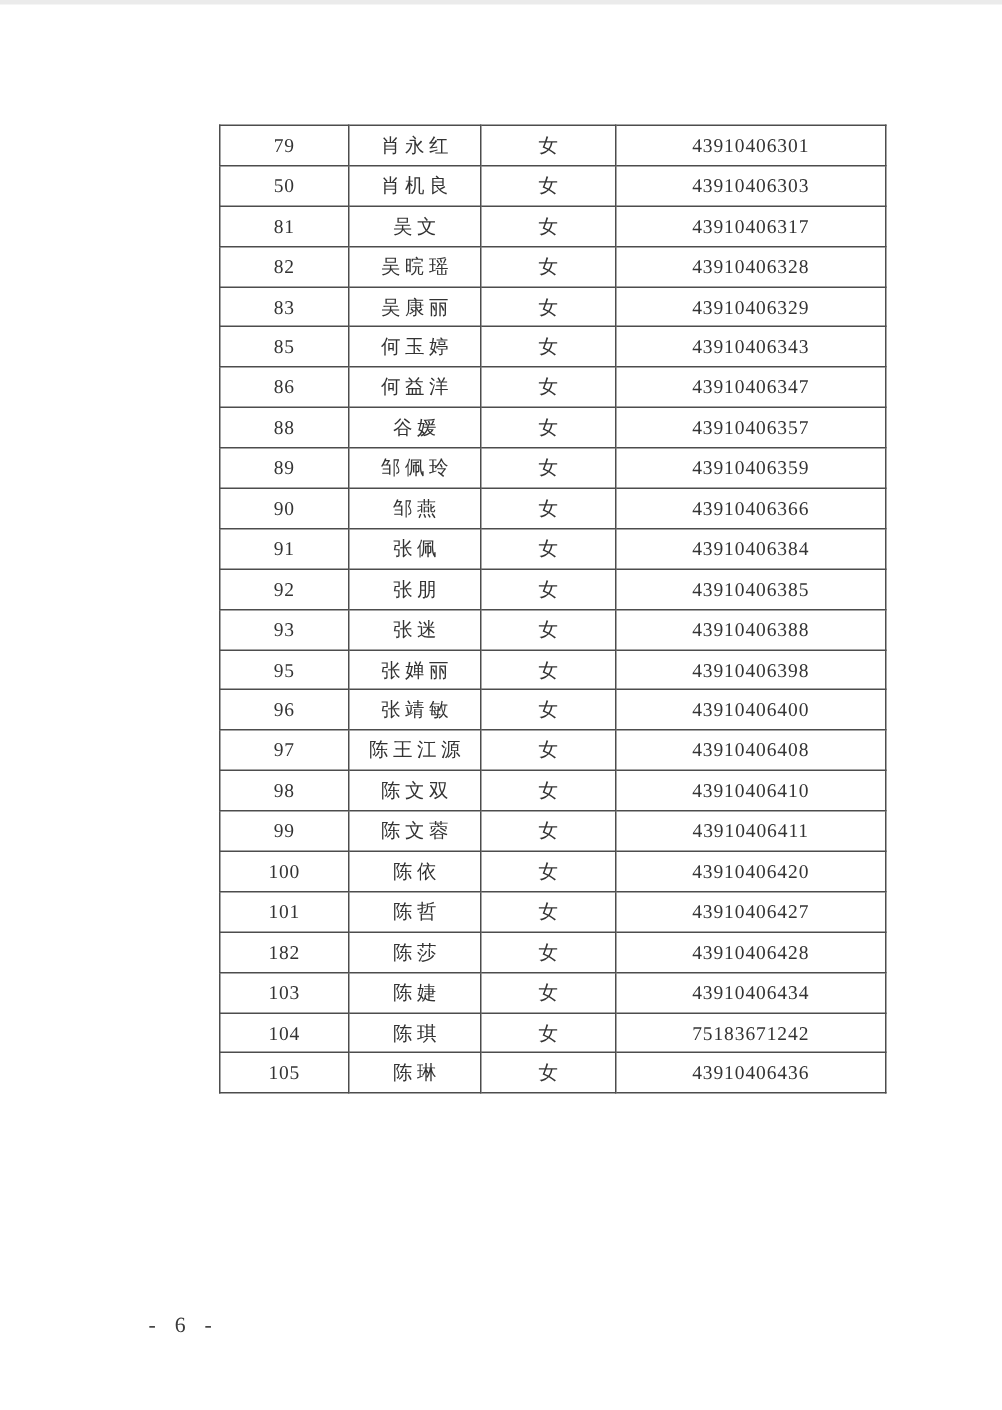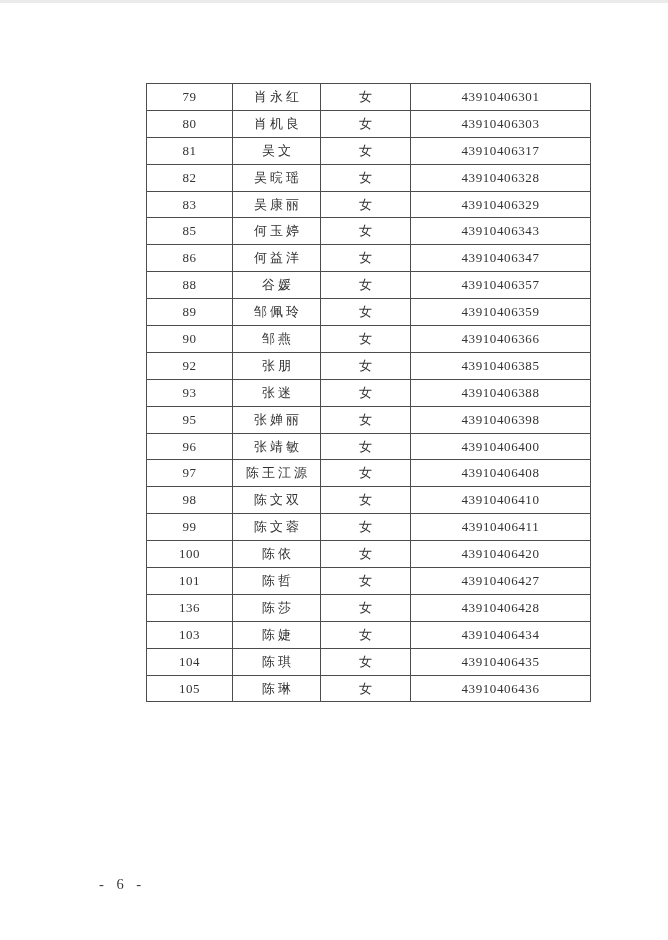--- a/index.html
+++ b/index.html
@@ -85,21 +85,21 @@
       <col style="width:180px">
     </colgroup>
     <tbody>
         <tr>
           <td class="col-no">79</td>
           <td class="col-name">肖永红</td>
           <td class="col-gender">女</td>
           <td class="col-id">43910406301</td>
         </tr>
         <tr>
-          <td class="col-no">80</td>
+          <td class="col-no">50</td>
           <td class="col-name">肖机良</td>
           <td class="col-gender">女</td>
           <td class="col-id">43910406303</td>
         </tr>
         <tr>
           <td class="col-no">81</td>
           <td class="col-name">吴文</td>
           <td class="col-gender">女</td>
           <td class="col-id">43910406317</td>
         </tr>
@@ -139,20 +139,26 @@
           <td class="col-gender">女</td>
           <td class="col-id">43910406359</td>
         </tr>
         <tr>
           <td class="col-no">90</td>
           <td class="col-name">邹燕</td>
           <td class="col-gender">女</td>
           <td class="col-id">43910406366</td>
         </tr>
         <tr>
+          <td class="col-no">91</td>
+          <td class="col-name">张佩</td>
+          <td class="col-gender">女</td>
+          <td class="col-id">43910406384</td>
+        </tr>
+        <tr>
           <td class="col-no">92</td>
           <td class="col-name">张朋</td>
           <td class="col-gender">女</td>
           <td class="col-id">43910406385</td>
         </tr>
         <tr>
           <td class="col-no">93</td>
           <td class="col-name">张迷</td>
           <td class="col-gender">女</td>
           <td class="col-id">43910406388</td>
@@ -193,36 +199,36 @@
           <td class="col-gender">女</td>
           <td class="col-id">43910406420</td>
         </tr>
         <tr>
           <td class="col-no">101</td>
           <td class="col-name">陈哲</td>
           <td class="col-gender">女</td>
           <td class="col-id">43910406427</td>
         </tr>
         <tr>
-          <td class="col-no">136</td>
+          <td class="col-no">182</td>
           <td class="col-name">陈莎</td>
           <td class="col-gender">女</td>
           <td class="col-id">43910406428</td>
         </tr>
         <tr>
           <td class="col-no">103</td>
           <td class="col-name">陈婕</td>
           <td class="col-gender">女</td>
           <td class="col-id">43910406434</td>
         </tr>
         <tr>
           <td class="col-no">104</td>
           <td class="col-name">陈琪</td>
           <td class="col-gender">女</td>
-          <td class="col-id">43910406435</td>
+          <td class="col-id">75183671242</td>
         </tr>
         <tr>
           <td class="col-no">105</td>
           <td class="col-name">陈琳</td>
           <td class="col-gender">女</td>
           <td class="col-id">43910406436</td>
         </tr>
       </tbody>
   </table>
 </div>

